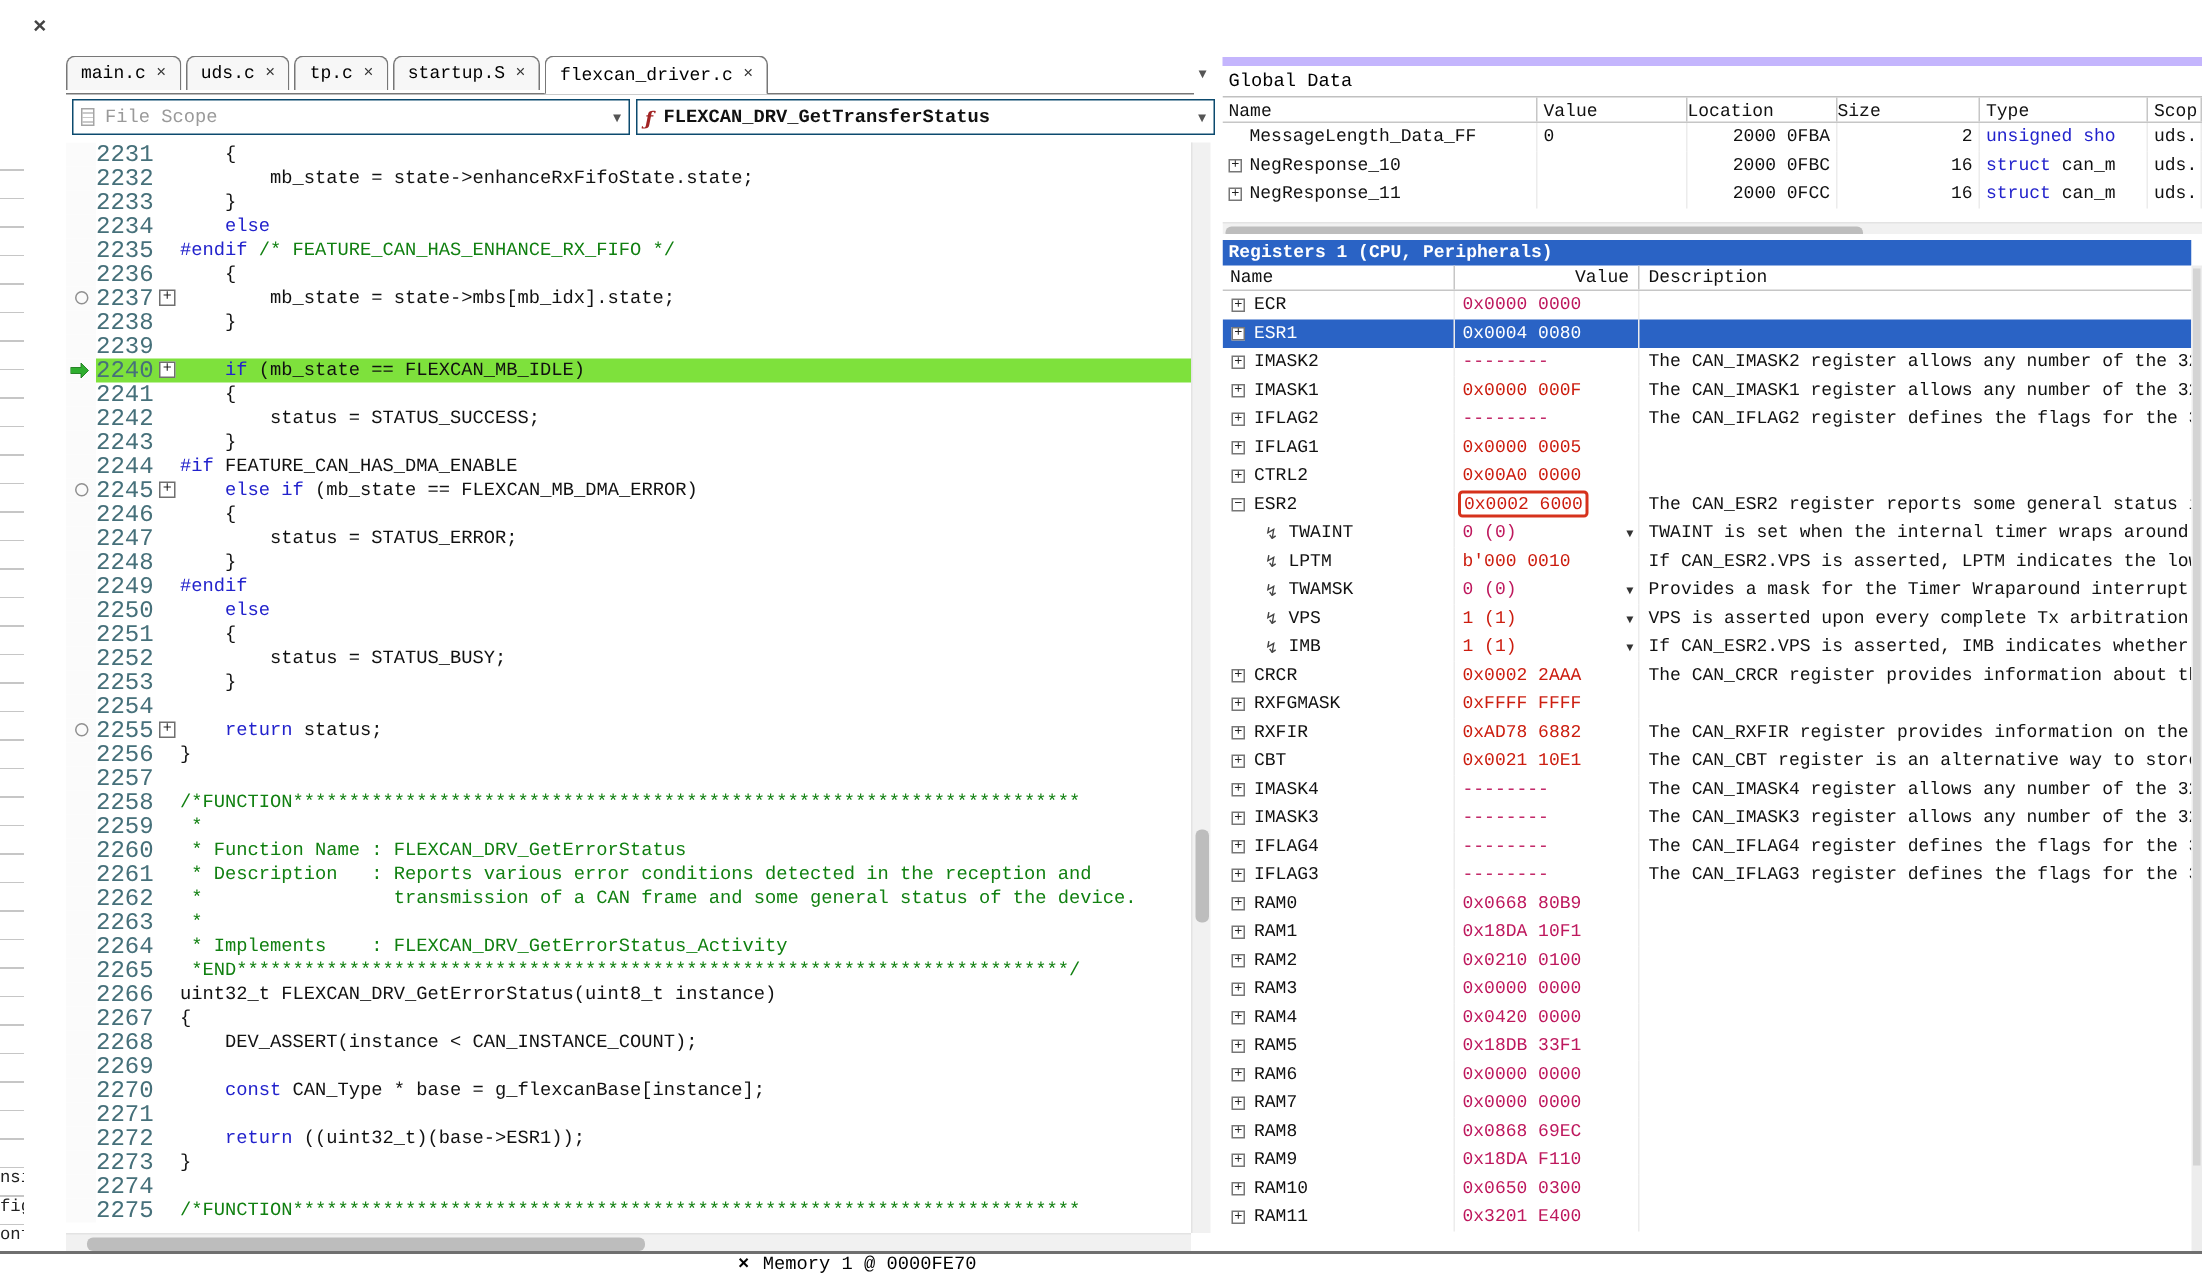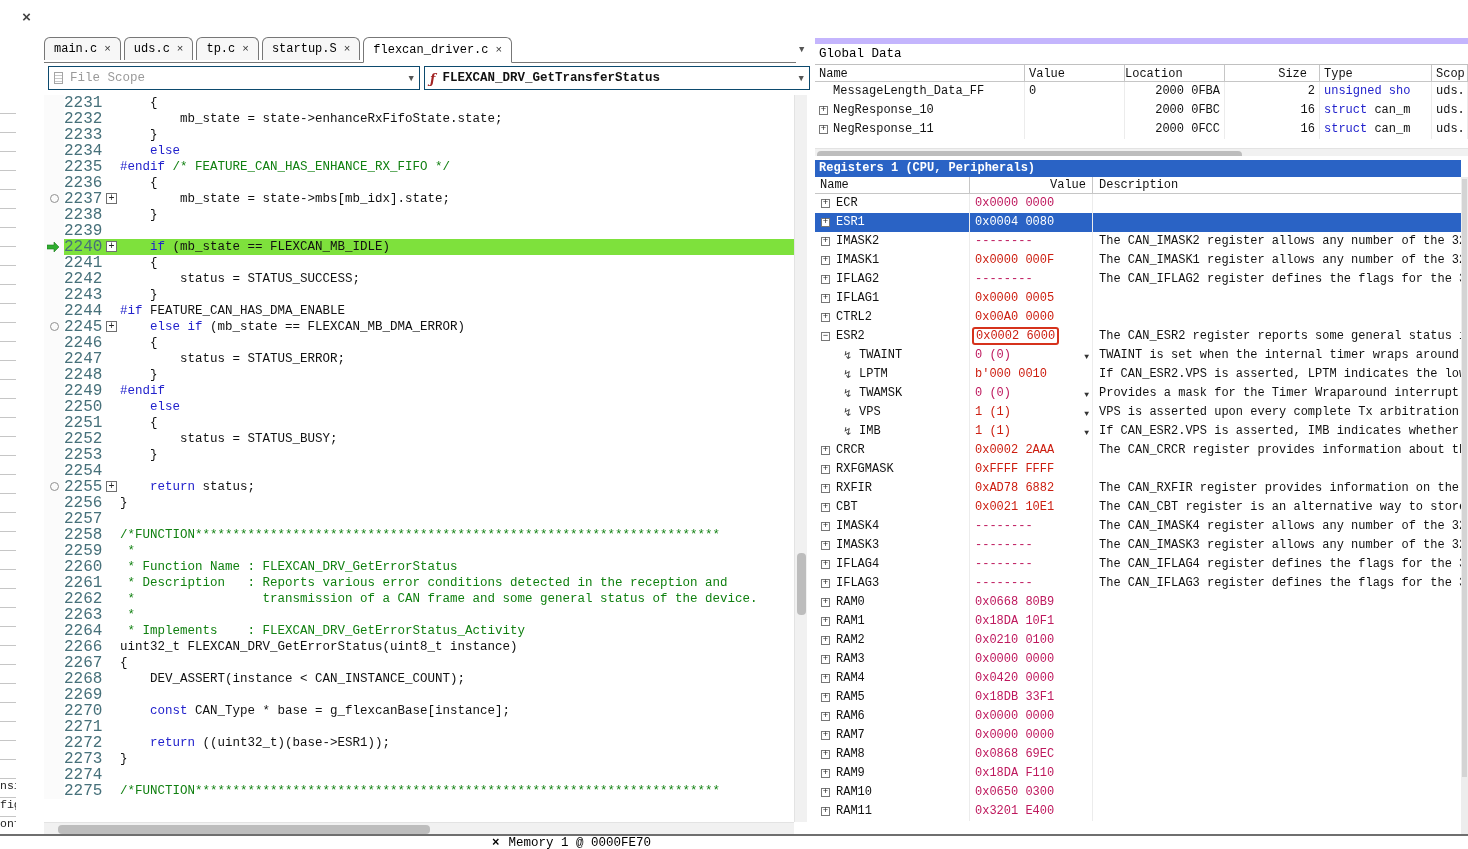--- a/index.html
+++ b/index.html
@@ -58,21 +58,21 @@
   #ed-hscroll .thumb{position:absolute;left:14px;top:2px;width:372px;height:9px;background:#bdbdbd;border-radius:4px}
 
   
   #gd-panel{left:815px;top:38px;width:653px;height:118px;background:#fff;border-top:6px solid #c4b5fd;overflow:hidden}
   #gd-title{height:20px;line-height:20px;padding-left:4px;font-size:12.5px;color:#000}
   #gd-header{display:flex;height:18px;line-height:18px;border-top:1px solid #c0c0c0;border-bottom:1px solid #c6c6c6;font-size:12px}
   #gd-header>span{border-right:1px solid #c6c6c6;overflow:hidden;white-space:nowrap}
   .c-name{width:210px;padding-left:4px}
   .c-val{width:100px;padding-left:4px}
   .c-loc{width:100px;text-align:left;padding-right:4px}
-  .c-size{width:95px;text-align:right;padding-right:12px}
+  .c-size{width:95px;text-align:left;padding-right:0}
   .c-type{width:112px;padding-left:4px}
   .c-scope{flex:1;padding-left:4px}
   .gd-row{display:flex;height:19px;line-height:19px;font-size:12px}
   .gd-row>span{border-right:1px solid #ececec;overflow:hidden;white-space:nowrap}
   .gd-name{width:210px;display:flex;align-items:center;padding-left:4px}
   .gd-val{width:100px;padding-left:4px}
   .gd-loc{width:100px;text-align:right;padding-right:4px}
   .gd-size{width:95px;text-align:right;padding-right:4px}
   .gd-type{width:112px;padding-left:4px}
   .gd-scope{flex:1;padding-left:4px}
@@ -189,20 +189,21 @@
         <div class="cl"><span class="ln-mark"><span class="circle"></span></span><span class="ln-num">2255</span><span class="ln-fold"><span class="foldbox">+</span></span><span class="ln-code"><span class="tok-t">    </span><span class="tok-k">return</span><span class="tok-t"> status;</span></span></div>
         <div class="cl"><span class="ln-mark"></span><span class="ln-num">2256</span><span class="ln-fold"></span><span class="ln-code"><span class="tok-t">}</span></span></div>
         <div class="cl"><span class="ln-mark"></span><span class="ln-num">2257</span><span class="ln-fold"></span><span class="ln-code"></span></div>
         <div class="cl"><span class="ln-mark"></span><span class="ln-num">2258</span><span class="ln-fold"></span><span class="ln-code"><span class="tok-c">/*FUNCTION**********************************************************************</span></span></div>
         <div class="cl"><span class="ln-mark"></span><span class="ln-num">2259</span><span class="ln-fold"></span><span class="ln-code"><span class="tok-c"> *</span></span></div>
         <div class="cl"><span class="ln-mark"></span><span class="ln-num">2260</span><span class="ln-fold"></span><span class="ln-code"><span class="tok-c"> * Function Name : FLEXCAN_DRV_GetErrorStatus</span></span></div>
         <div class="cl"><span class="ln-mark"></span><span class="ln-num">2261</span><span class="ln-fold"></span><span class="ln-code"><span class="tok-c"> * Description   : Reports various error conditions detected in the reception and</span></span></div>
         <div class="cl"><span class="ln-mark"></span><span class="ln-num">2262</span><span class="ln-fold"></span><span class="ln-code"><span class="tok-c"> *                 transmission of a CAN frame and some general status of the device.</span></span></div>
         <div class="cl"><span class="ln-mark"></span><span class="ln-num">2263</span><span class="ln-fold"></span><span class="ln-code"><span class="tok-c"> *</span></span></div>
         <div class="cl"><span class="ln-mark"></span><span class="ln-num">2264</span><span class="ln-fold"></span><span class="ln-code"><span class="tok-c"> * Implements    : FLEXCAN_DRV_GetErrorStatus_Activity</span></span></div>
+        <div class="cl"><span class="ln-mark"></span><span class="ln-num">2265</span><span class="ln-fold"></span><span class="ln-code"><span class="tok-c"> *END**************************************************************************/</span></span></div>
         <div class="cl"><span class="ln-mark"></span><span class="ln-num">2266</span><span class="ln-fold"></span><span class="ln-code"><span class="tok-t">uint32_t FLEXCAN_DRV_GetErrorStatus(uint8_t instance)</span></span></div>
         <div class="cl"><span class="ln-mark"></span><span class="ln-num">2267</span><span class="ln-fold"></span><span class="ln-code"><span class="tok-t">{</span></span></div>
         <div class="cl"><span class="ln-mark"></span><span class="ln-num">2268</span><span class="ln-fold"></span><span class="ln-code"><span class="tok-t">    DEV_ASSERT(instance &lt; CAN_INSTANCE_COUNT);</span></span></div>
         <div class="cl"><span class="ln-mark"></span><span class="ln-num">2269</span><span class="ln-fold"></span><span class="ln-code"></span></div>
         <div class="cl"><span class="ln-mark"></span><span class="ln-num">2270</span><span class="ln-fold"></span><span class="ln-code"><span class="tok-t">    </span><span class="tok-k">const</span><span class="tok-t"> CAN_Type * base = g_flexcanBase[instance];</span></span></div>
         <div class="cl"><span class="ln-mark"></span><span class="ln-num">2271</span><span class="ln-fold"></span><span class="ln-code"></span></div>
         <div class="cl"><span class="ln-mark"></span><span class="ln-num">2272</span><span class="ln-fold"></span><span class="ln-code"><span class="tok-t">    </span><span class="tok-k">return</span><span class="tok-t"> ((uint32_t)(base-&gt;ESR1));</span></span></div>
         <div class="cl"><span class="ln-mark"></span><span class="ln-num">2273</span><span class="ln-fold"></span><span class="ln-code"><span class="tok-t">}</span></span></div>
         <div class="cl"><span class="ln-mark"></span><span class="ln-num">2274</span><span class="ln-fold"></span><span class="ln-code"></span></div>
         <div class="cl"><span class="ln-mark"></span><span class="ln-num">2275</span><span class="ln-fold"></span><span class="ln-code"><span class="tok-c">/*FUNCTION**********************************************************************</span></span></div>

